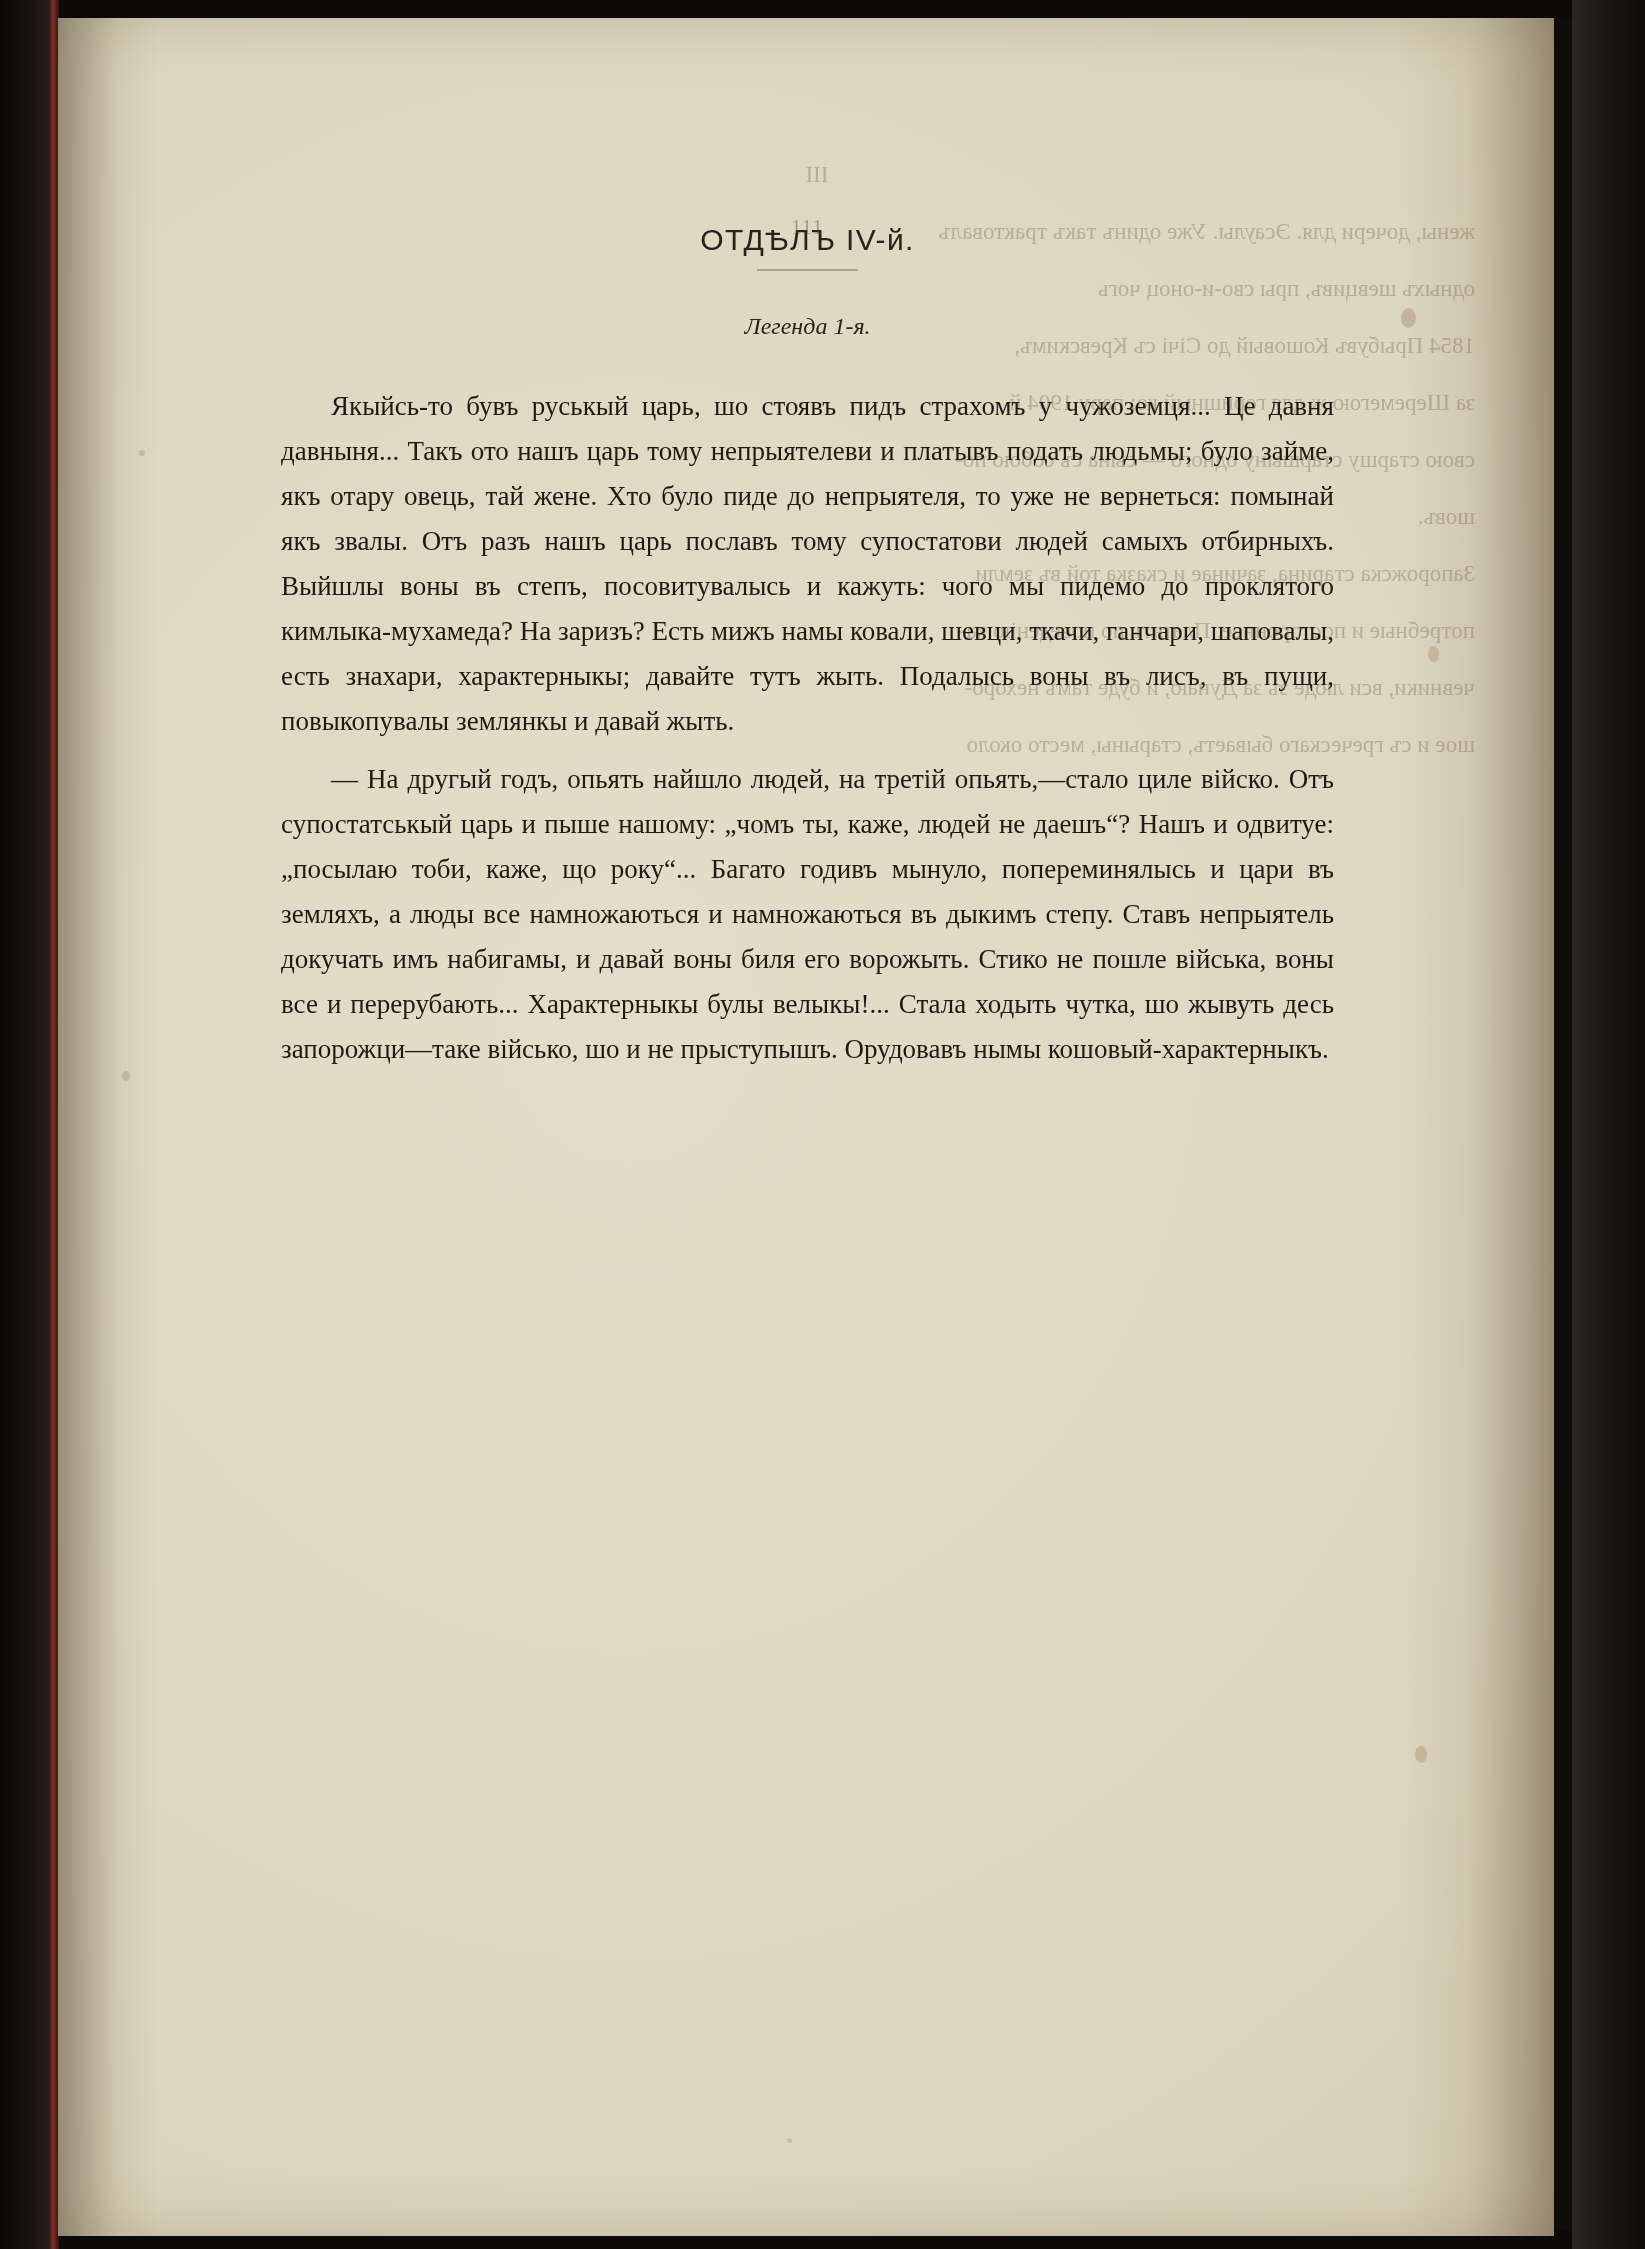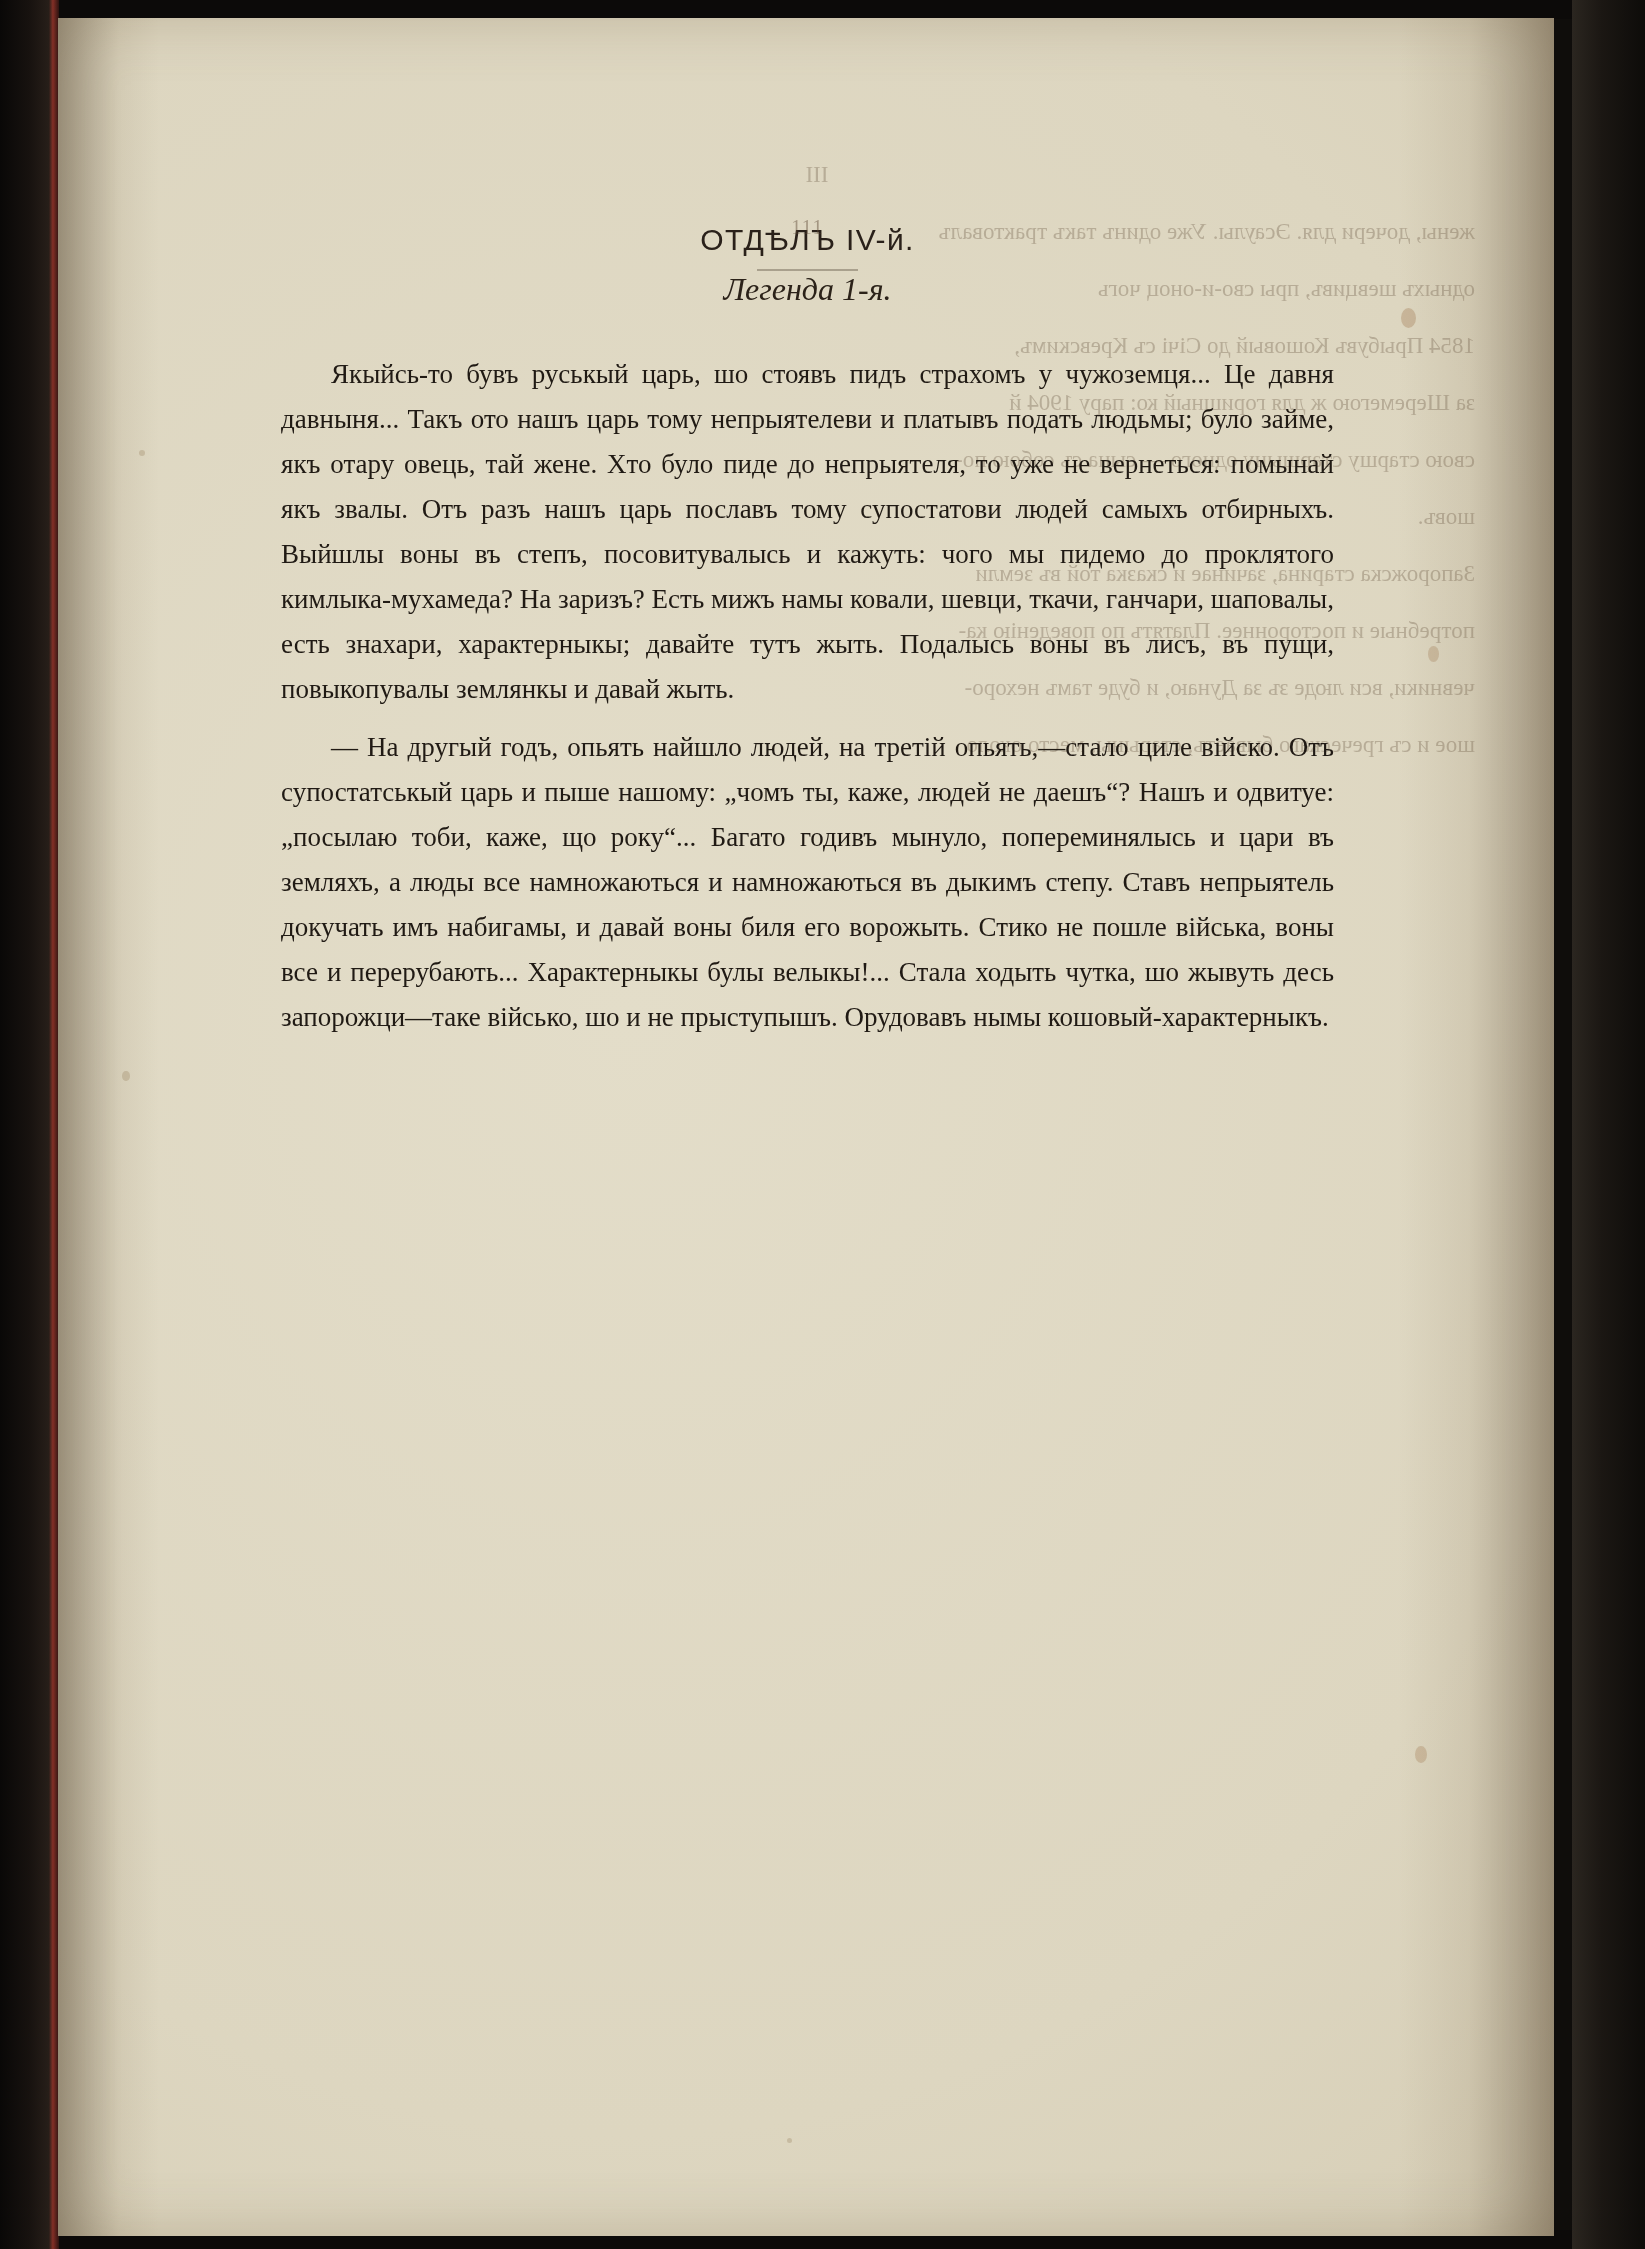--- a/index.html
+++ b/index.html
@@ -151,22 +151,23 @@
     margin-top: 50px;
     text-align: center;
     font-size: 30px;
     font-weight: bold;
     color: #221b15;
     font-family: "Liberation Sans", sans-serif;
     letter-spacing: 0.3px;
   }
 
   .legend-label {
-    text-align: center;
-    font-size: 32px;
+    margin-top: 42px;
+    text-align: center;
+    font-size: 24px;
     font-style: italic;
     color: #2b2219;
   }
 
   .body-text {
     margin-top: 44px;
     font-size: 27px;
     line-height: 45px;
     text-align: justify;
     text-justify: inter-word;

